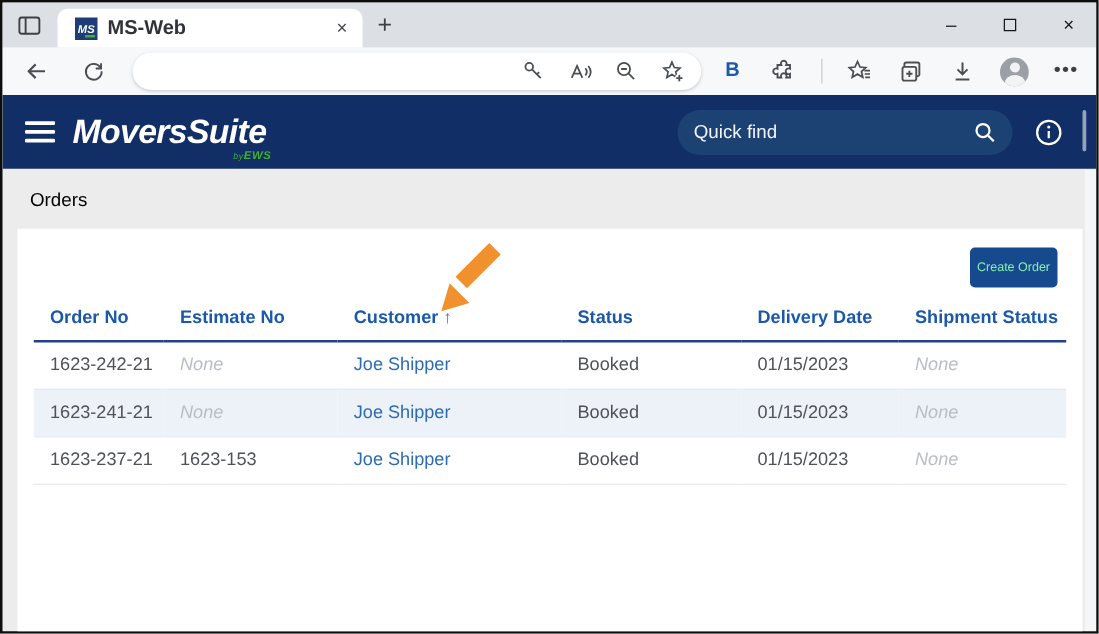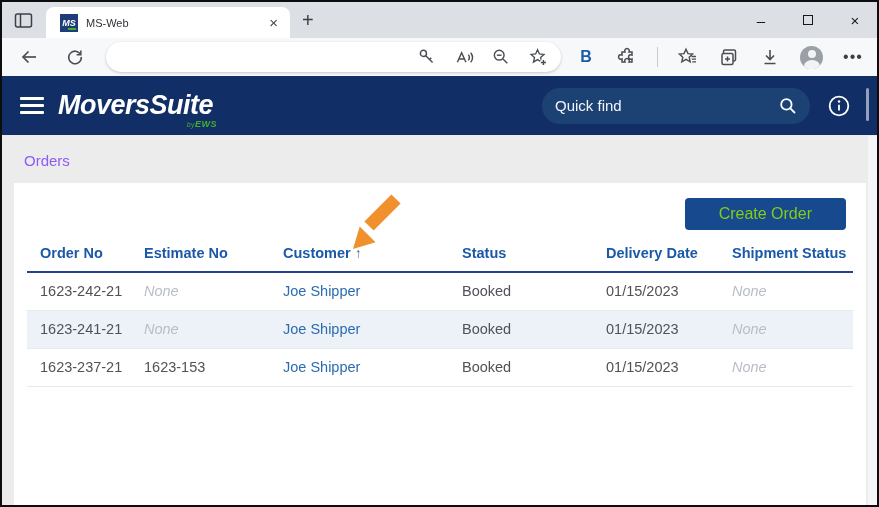--- a/index.html
+++ b/index.html
@@ -9,21 +9,21 @@
 
   
   .tabstrip { height: 36px; background: #dce0e5; display: flex; align-items: flex-end; padding-left: 12px; }
   .tab-actions { align-self: center; margin-right: 13px; display: flex; }
   .tab { width: 244px; height: 31px; background: #fff; border-radius: 8px 8px 0 0;
          display: flex; align-items: center; padding: 0 12px 0 14px; }
   .favicon { width: 18px; height: 18px; background: #1e3c78; color: #fff; font-size: 9px; font-weight: bold;
              font-style: italic; display: flex; align-items: center; justify-content: center;
              position: relative; flex: 0 0 18px; }
   .favicon::after { content: ""; position: absolute; bottom: 2px; right: 2px; width: 8px; height: 2px; background: #43b02a; }
-  .tab-title { font-size: 11px; color: #2f3338; margin-left: 8px; flex: 1; }
+  .tab-title { font-size: 16px; color: #2f3338; margin-left: 8px; flex: 1; font-weight: bold; }
   .tab-close { color: #45484d; font-size: 15px; line-height: 1; cursor: default; }
   .new-tab { align-self: center; font-size: 20px; font-weight: 300; color: #3c4045; margin-left: 12px; }
   .win-controls { margin-left: auto; align-self: center; display: flex; align-items: center; gap: 29px; padding-right: 13px; }
   .win-btn { width: 18px; height: 18px; display: flex; align-items: center; justify-content: center;
              color: #17181a; font-size: 15px; }
   .maximize-box { width: 10px; height: 10px; border: 1px solid #17181a; }
 
   
   .toolbar { height: 38px; background: #f7f8fa; display: flex; align-items: center; padding: 0 13px 0 16px; }
   .tb-icon { display: flex; align-items: center; justify-content: center; width: 22px; height: 22px; }
@@ -50,25 +50,25 @@
               font-weight: bold; font-style: italic; letter-spacing: 0.5px; }
   .logo-sub .by { font-size: 7px; font-weight: normal; }
   .quickfind { margin-left: auto; width: 268px; height: 36px; background: #1c4173; border-radius: 18px;
                display: flex; align-items: center; padding: 0 12px 0 13px; }
   .quickfind input { flex: 1; background: transparent; border: none; outline: none; color: #fff; font-size: 15px; min-width: 0; }
   .quickfind input::placeholder { color: #f2f5fa; opacity: 1; }
   .info-btn { margin: 0 12px 0 17px; display: flex; }
 
   
   .page { position: relative; height: 370px; }
-  .breadcrumb { padding: 17px 0 0 22px; color: #8b5cf6; font-size: 15px; }
+  .breadcrumb { padding: 17px 0 0 22px; color: #000000; font-size: 15px; }
   .card { position: absolute; left: 12px; right: 11px; top: 48px; bottom: -14px; background: #fff; padding: 0 13px; }
   .card-top { height: 48px; position: relative; }
-  .create-btn { position: absolute; right: 7px; top: 15px; height: 32px; padding: 0 34px;
-                background: #17498f; color: #84cc16; border: none; border-radius: 4px; font-size: 16px;
+  .create-btn { position: absolute; right: 7px; top: 15px; height: 32px; padding: 0 6px;
+                background: #17498f; color: #86efac; border: none; border-radius: 4px; font-size: 10px;
                 font-family: "Liberation Sans", sans-serif; cursor: pointer; }
 
   table { width: 100%; border-collapse: collapse; table-layout: fixed; }
   th:nth-child(1), td:nth-child(1) { width: 104px; }
   th:nth-child(2), td:nth-child(2) { width: 139px; }
   th:nth-child(3), td:nth-child(3) { width: 179px; }
   th:nth-child(4), td:nth-child(4) { width: 144px; }
   th:nth-child(5), td:nth-child(5) { width: 126px; }
   th:nth-child(6), td:nth-child(6) { width: auto; }
   thead th { text-align: left; color: #1b59a8; font-weight: bold; font-size: 14.5px;

